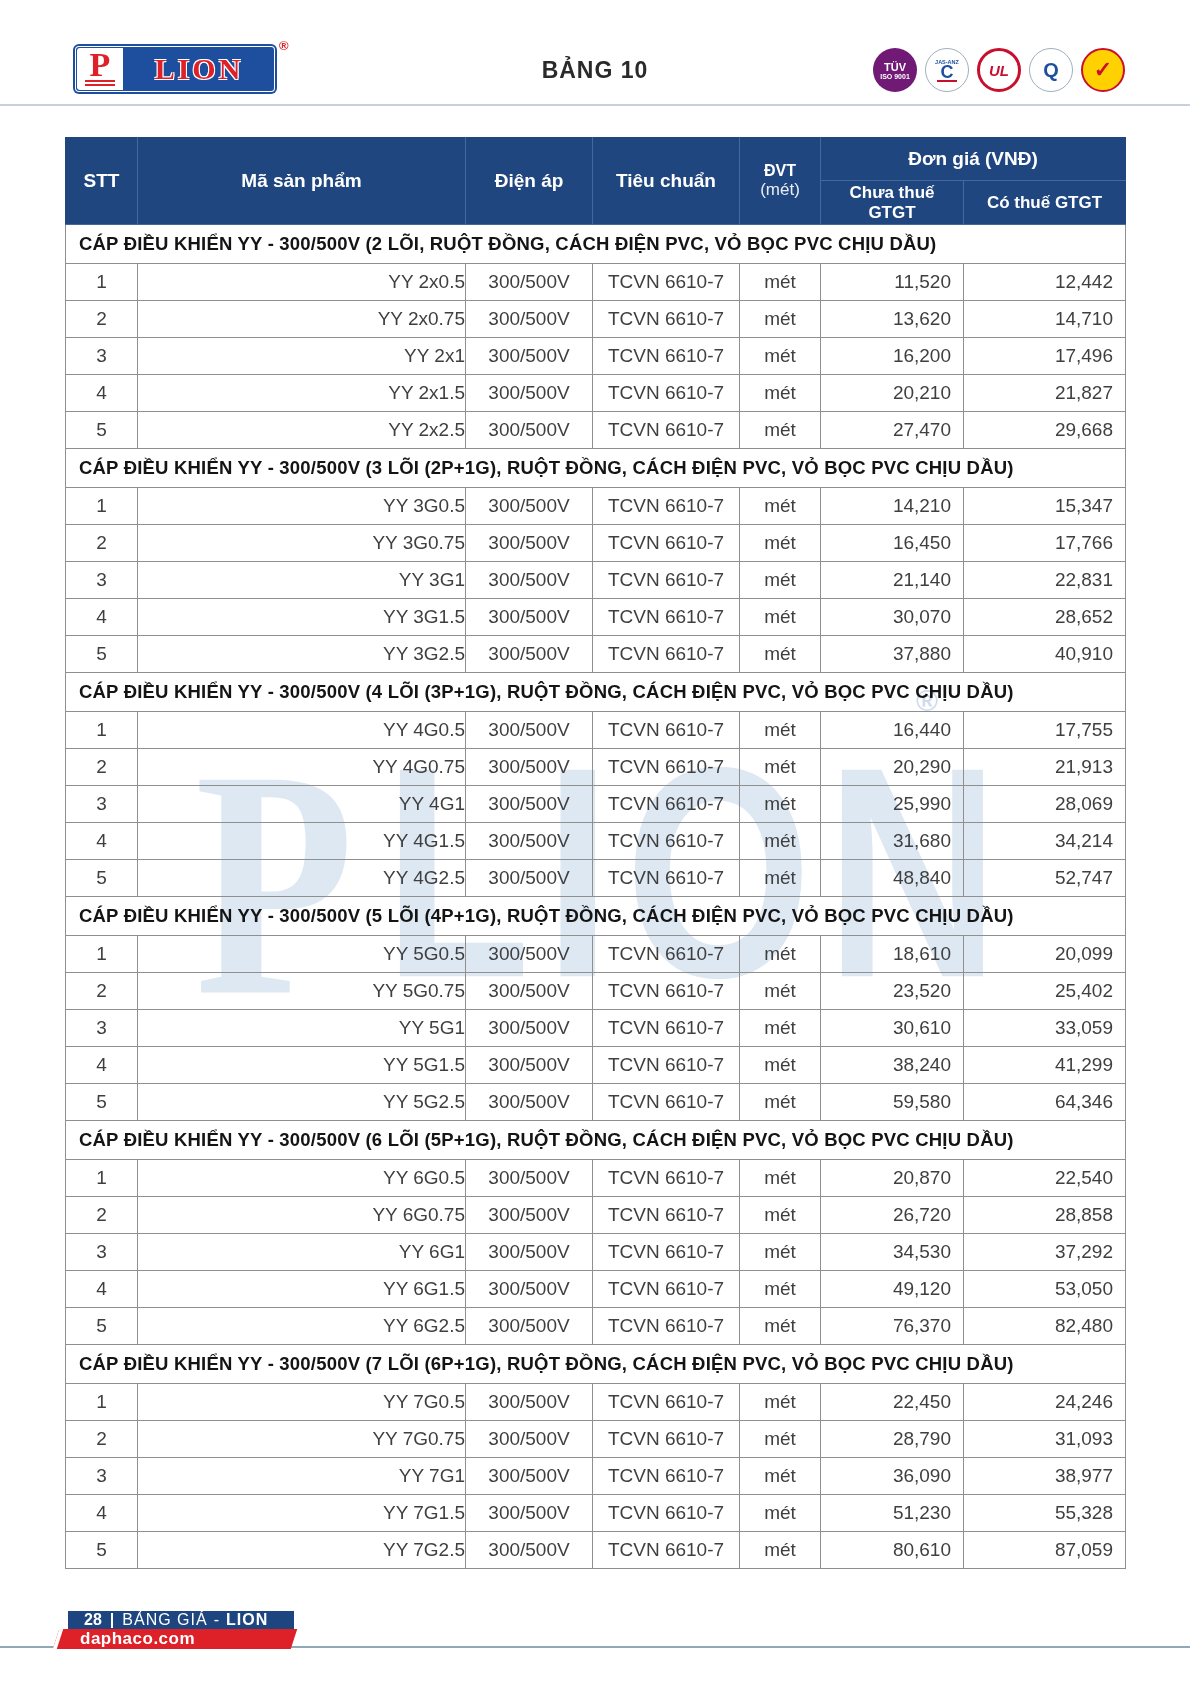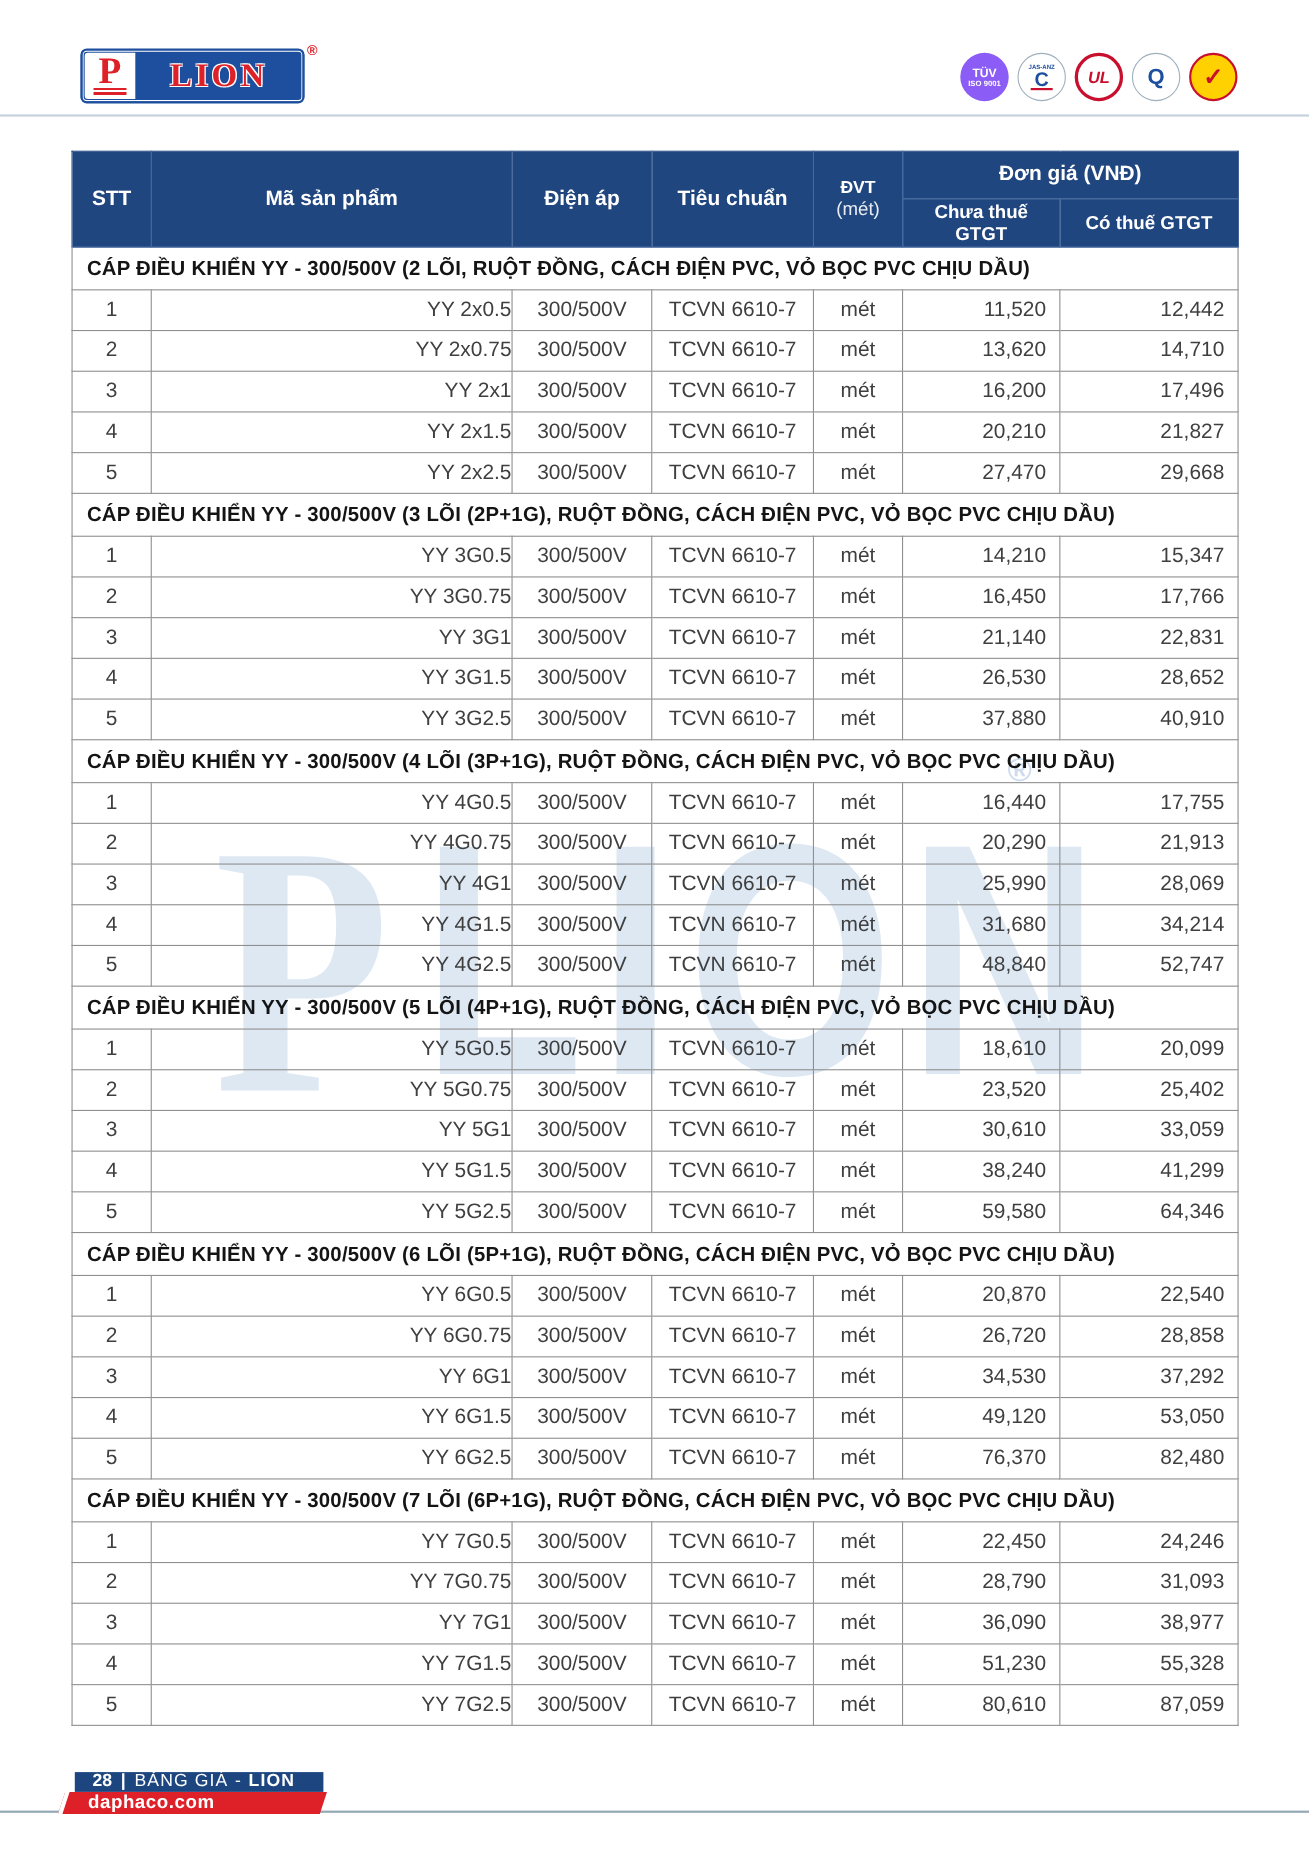--- a/index.html
+++ b/index.html
@@ -28,21 +28,21 @@
         font-size:30px;letter-spacing:3px;
         text-shadow:-1px -1px 0 #fff,1px -1px 0 #fff,-1px 1px 0 #fff,1px 1px 0 #fff;}
   .logo-reg{position:absolute;left:279px;top:38px;color:var(--brand_red);font-size:13px;font-weight:bold;}
 
   .page-title{position:absolute;left:0;right:0;top:57px;text-align:center;
         font-size:23px;font-weight:bold;letter-spacing:1px;color:#2a2a2a;}
 
   .certs{position:absolute;right:65px;top:48px;display:flex;gap:8px;}
   .cert{width:44px;height:44px;border-radius:50%;display:flex;flex-direction:column;
         align-items:center;justify-content:center;font-weight:bold;box-sizing:border-box;}
-  .cert-tuv{background:#8b5cf6;color:#fff;font-size:11px;}
+  .cert-tuv{background:#701a75;color:#fff;font-size:11px;}
   .cert-tuv .tiny{font-size:7px;line-height:7px;}
   .cert-jas{background:#fff;border:1px solid #9fb0bd;color:#1d4f9e;font-size:18px;line-height:14px;}
   .cert-jas .tiny{font-size:5.5px;line-height:6px;letter-spacing:0;}
   .cert-jas .cbar{width:20px;height:2px;background:#c8102e;margin-top:1px;}
   .cert-ul{background:#fff;border:3px solid #c8102e;color:#c8102e;font-size:15px;font-style:italic;}
   .cert-quacert{background:#fff;border:1px solid #9fb0bd;color:#1d4f9e;font-size:20px;}
   .cert-hvnclc{background:#ffd100;border:2px solid #c8102e;color:#c8102e;font-size:22px;}
   .rule-top{position:absolute;left:0;top:104px;width:100%;height:2px;background:var(--rule_light);}
 
   
@@ -99,20 +99,21 @@
 
   <div class="logo">
     <div class="logo-p-panel">
       <span class="logo-p">P</span>
       <span class="logo-p-lines"></span>
     </div>
     <div class="logo-text">LION</div>
   </div>
   <span class="logo-reg">®</span>
 
+  <div class="page-title">BẢNG 10</div>
 
   <div class="certs">
     <div class="cert cert-tuv">
       <span>TÜV</span>
       <span class="tiny">ISO 9001</span>
     </div>
     <div class="cert cert-jas">
       <span class="tiny">JAS-ANZ</span>
       <span>C</span>
       <span class="cbar"></span>
@@ -251,21 +252,21 @@
     <td class="c-ex">21,140</td>
     <td class="c-inc">22,831</td>
   </tr>
 
   <tr>
     <td class="c-stt">4</td>
     <td class="c-code">YY 3G1.5</td>
     <td class="c-volt">300/500V</td>
     <td class="c-std">TCVN 6610-7</td>
     <td class="c-unit">mét</td>
-    <td class="c-ex">26,530</td>
+    <td class="c-ex">30,070</td>
     <td class="c-inc">28,652</td>
   </tr>
 
   <tr>
     <td class="c-stt">5</td>
     <td class="c-code">YY 3G2.5</td>
     <td class="c-volt">300/500V</td>
     <td class="c-std">TCVN 6610-7</td>
     <td class="c-unit">mét</td>
     <td class="c-ex">37,880</td>

